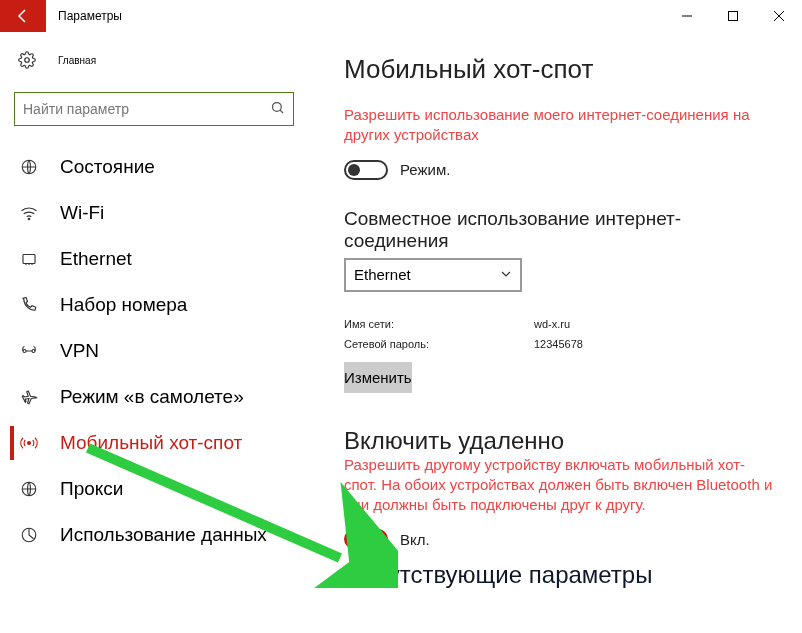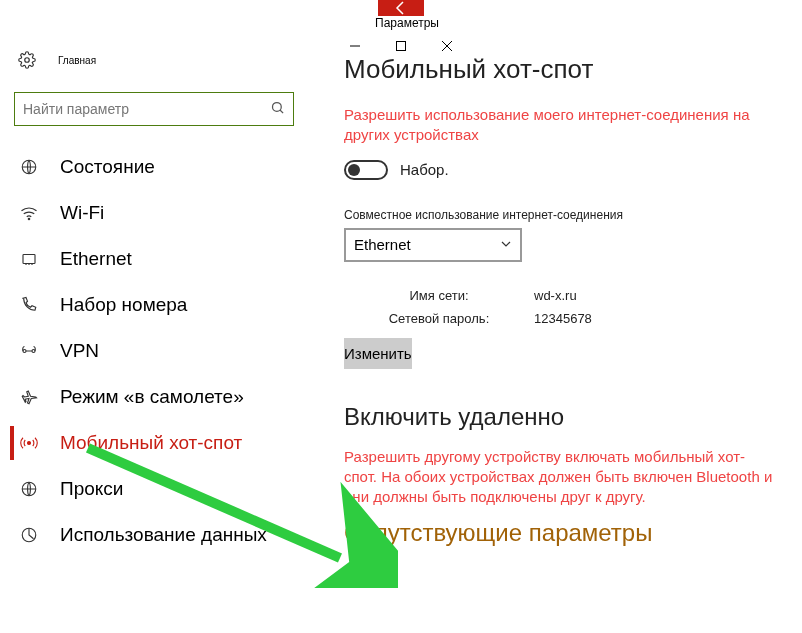--- a/index.html
+++ b/index.html
@@ -1,18 +1,18 @@
 <!DOCTYPE html>
 <html><head>
 <meta charset="utf-8">
 <style>
 * { margin: 0; padding: 0; box-sizing: border-box; font-family: "Segoe UI", Tahoma, sans-serif; }
 body { width: 802px; height: 633px; background: #fff; overflow: hidden; position: relative; }
 
-.titlebar { height: 32px; display: flex; align-items: center; background: #fff; flex-direction: column; }
+.titlebar { height: 32px; display: flex; align-items: center; background: #fff; }
 .back-btn { width: 46px; height: 32px; background: #c71e14; display: flex; align-items: center; justify-content: center; color: #fff; }
 .back-btn svg { width: 16px; height: 16px; }
 .title-text { padding-left: 12px; font-size: 12px; color: #000; }
 .title-spacer { flex: 1; }
 .window-controls { display: flex; }
 .win-ctrl { width: 46px; height: 32px; display: flex; align-items: center; justify-content: center; font-size: 10px; }
 .win-ctrl svg { width: 10px; height: 10px; }
 
 .content { display: flex; height: calc(100% - 32px); }
 
@@ -41,33 +41,33 @@
 .h1 { font-size: 26px; font-weight: 400; color:#222; margin-bottom: 20px; }
 .desc { font-size: 15px; color:#ef4444; margin-bottom: 12px; line-height: 1.35; }
 
 .toggle { display: flex; align-items: center; height: 24px; margin-bottom: 26px; }
 .toggle-track { width: 44px; height: 20px; border: 2px solid #333; border-radius: 12px; position: relative; background:#fff; }
 .toggle-track.off .knob { position:absolute; left:2px; top:2px; width:12px; height:12px; background:#333; border-radius:50%; }
 .toggle-track.on { background:#c71e14; border-color:#c71e14; }
 .toggle-track.on .knob { position:absolute; right:2px; top:2px; width:12px; height:12px; background:#fff; border-radius:50%; }
 .toggle-label { margin-left: 12px; font-size: 15px; color:#222; }
 
-.field-label { font-size: 12px; color:#222; margin-bottom: 6px; }
+.field-label { font-size: 19px; color:#222; margin-bottom: 6px; }
 .select { width: 178px; height: 34px; border: 2px solid #999; display: flex; align-items: center; padding: 0 8px; justify-content: space-between; margin-bottom: 26px; }
 .select-text { font-size: 15px; }
 .chevron { color:#333; }
 
-.kv-row { display:flex; font-size:13px; margin-bottom:8px;text-align:center; }
+.kv-row { display:flex; font-size:11px; margin-bottom:8px; }
 .kv-key { width:190px; color:#222; }
 .kv-val { color:#222; }
 
 .btn { display:inline-block; padding: 7px 0; background:#ccc; border:none; font-size:15px; color:#000; margin-top:4px; margin-bottom:34px; }
 
-.h2 { font-size:24px; font-weight:400; color:#222; margin-bottom:16px; }
-.h2-cut { font-size:24px; font-weight:400; color:#a16207; margin-top:8px; }
+.h2 { font-size:24px; font-weight:400; color:#222; }
+.h2-cut { font-size:24px; font-weight:400; color:#0f172a; margin-top:8px; }
 
 .arrow-overlay { position:absolute; top:378px; left:78px; pointer-events:none; }
 </style>
 </head>
 <body>
 
 <div class="titlebar">
   <div class="back-btn">
     <svg viewBox="0 0 16 16">
         <path d="M10 2 L4 8 L10 14" stroke="#fff" stroke-width="1.5" fill="none"></path>
@@ -203,21 +203,21 @@
   </div>
 
   <div class="main">
     <div class="h1">Мобильный хот-спот</div>
     <div class="desc">Разрешить использование моего интернет-соединения на других устройствах</div>
 
     <div class="toggle">
       <div class="toggle-track off">
           <div class="knob"></div>
         </div>
-      <div class="toggle-label">Набор.</div>
+      <div class="toggle-label">Режим.</div>
     </div>
 
     <div class="field-label">Совместное использование интернет-соединения</div>
     <div class="select">
       <span class="select-text">Ethernet</span>
       <span class="chevron"><svg width="12" height="12" viewBox="0 0 12 12">
             <path d="M2 4l4 4 4-4" stroke="currentColor" fill="none" stroke-width="1.2"></path>
           </svg></span>
     </div>
 
@@ -228,20 +228,26 @@
     <div class="kv-row">
       <div class="kv-key">Сетевой пароль:</div>
       <div class="kv-val">12345678</div>
     </div>
 
     <button class="btn">Изменить</button>
 
     <div class="h2">Включить удаленно</div>
     <div class="desc">Разрешить другому устройству включать мобильный хот-спот. На обоих устройствах должен быть включен Bluetooth и они должны быть подключены друг к другу.</div>
 
+    <div class="toggle" style="margin-bottom:10px;">
+      <div class="toggle-track on">
+          <div class="knob"></div>
+        </div>
+      <div class="toggle-label">Вкл.</div>
+    </div>
 
     <div class="h2-cut">Сопутствующие параметры</div>
   </div>
 </div>
 
 <svg class="arrow-overlay" width="320" height="210">
   <defs>
     <marker id="ah" markerWidth="14" markerHeight="14" refX="3" refY="7" orient="auto">
       <path d="M0,0 L14,7 L0,14 L4,7 Z" fill="#2ecc40"></path>
     </marker>

